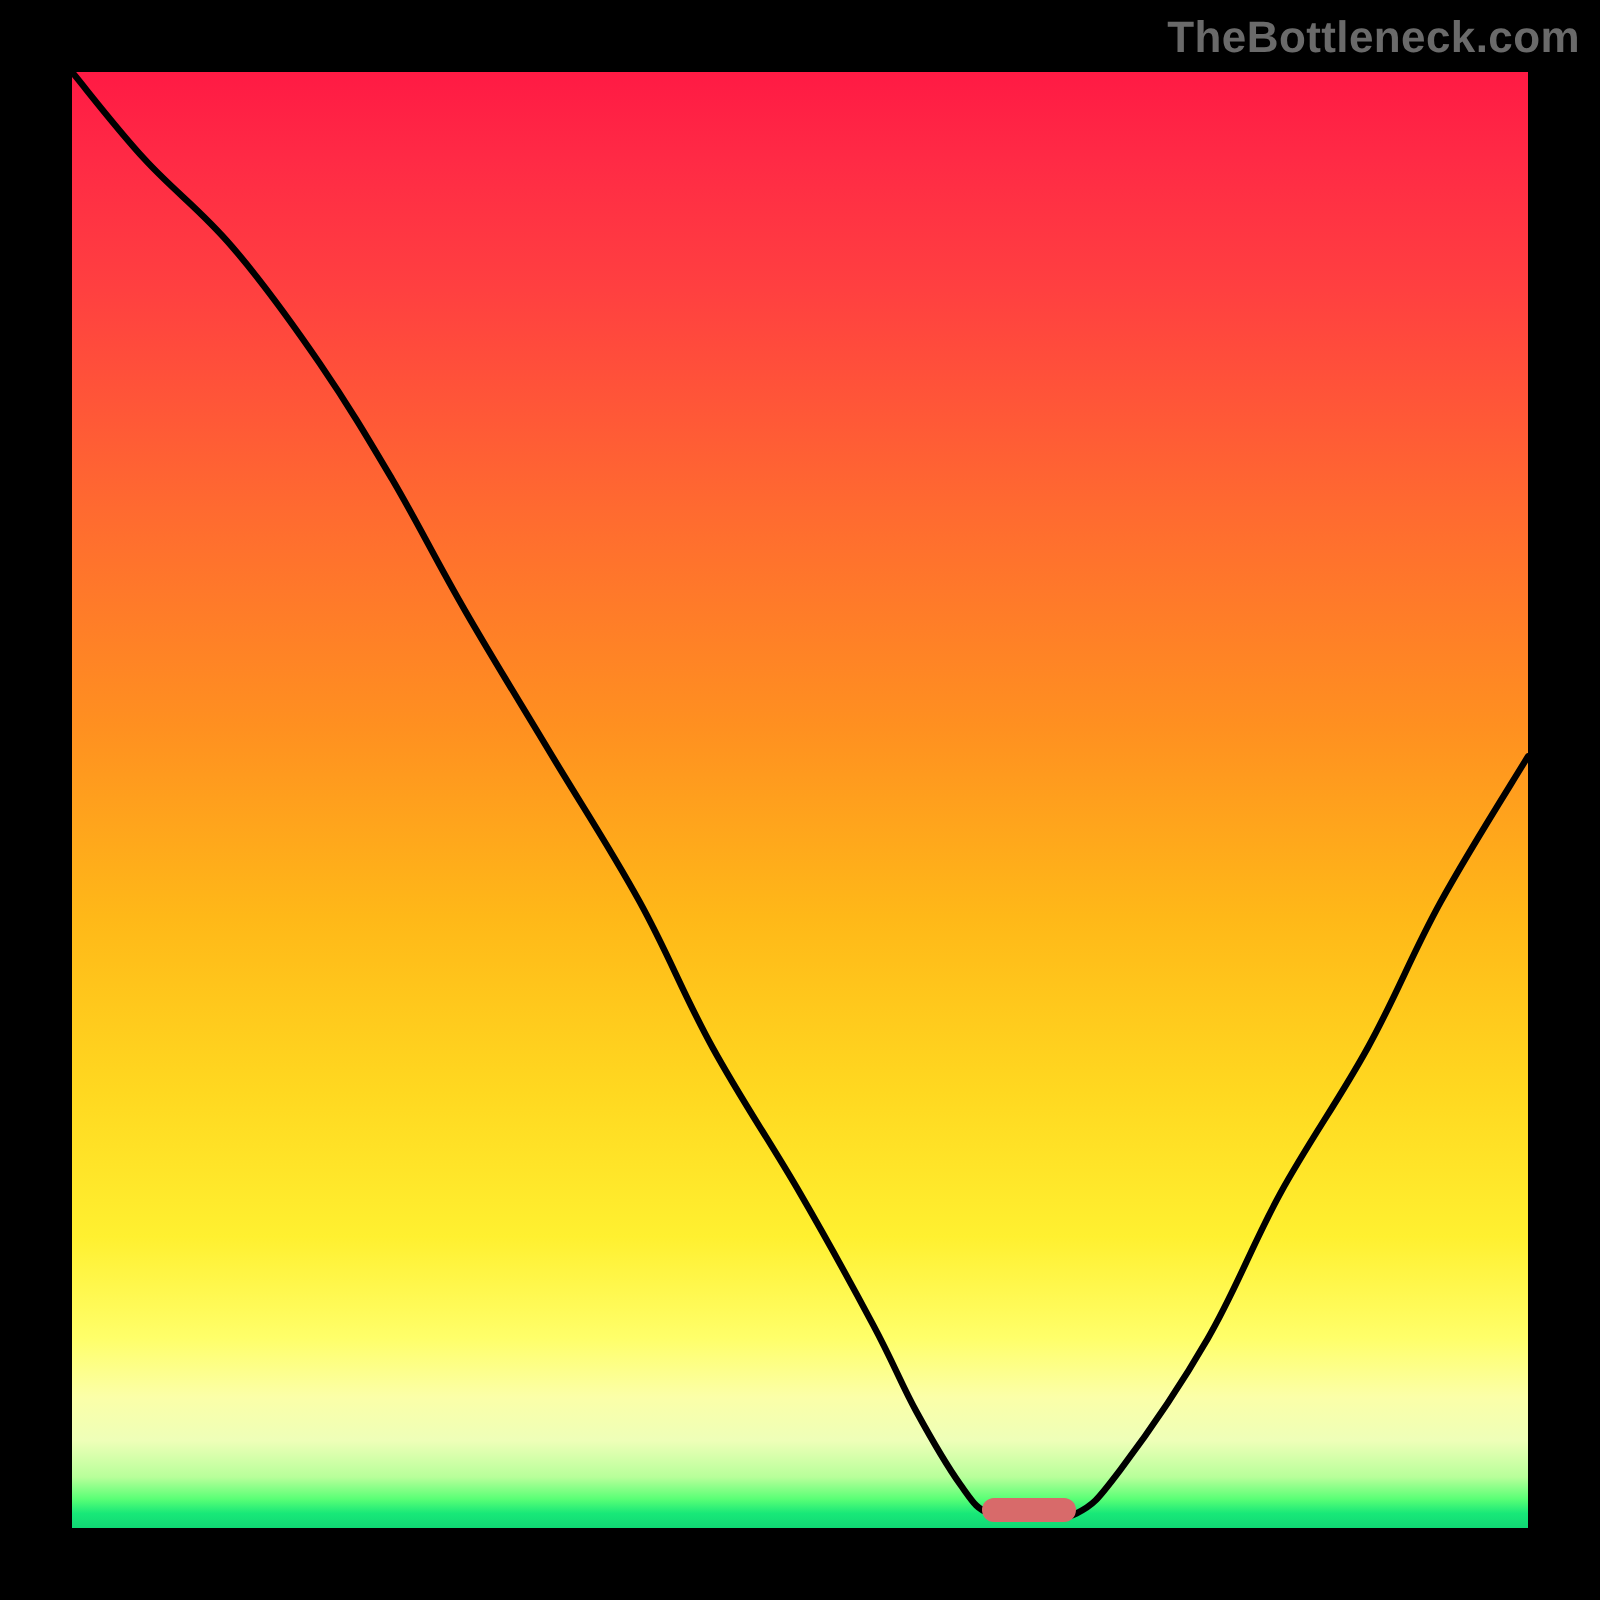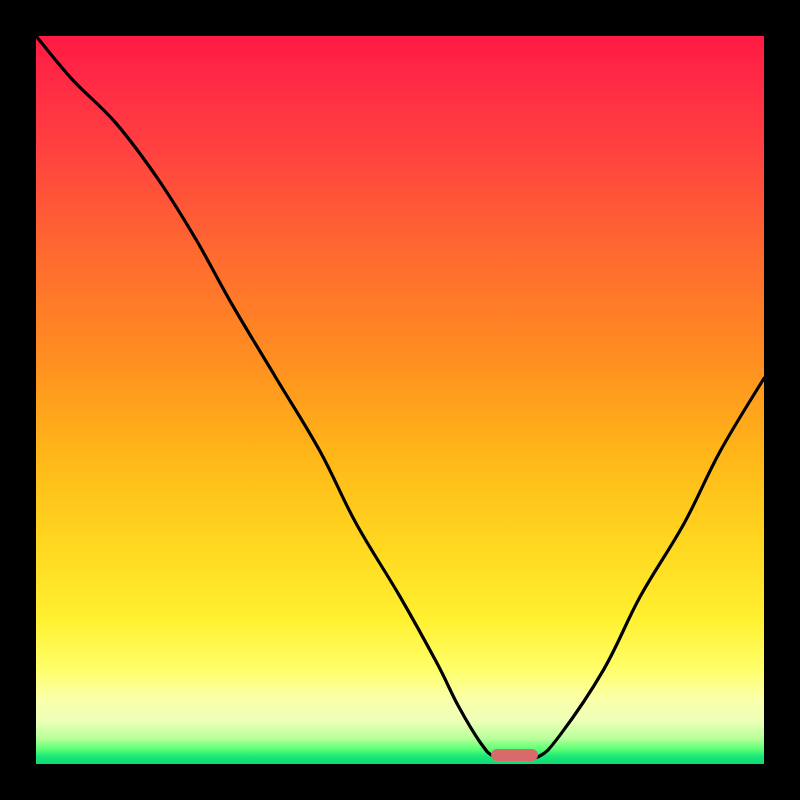--- a/index.html
+++ b/index.html
@@ -74,13 +74,14 @@
   <div class="plot-area">
     <div class="gradient"></div>
 
     <svg class="curve-svg" width="728" height="728" viewBox="0 0 728 728" preserveAspectRatio="none">
       <path id="curve-path" fill="none" stroke="#000" stroke-width="3.2" stroke-linecap="round" stroke-linejoin="round" d="M 0.0 0.0 C 6.7 8.0, 21.7 27.7, 36.4 43.7 C 51.1 59.7, 64.1 68.7, 80.1 87.4 C 96.1 106.0, 109.1 124.2, 123.8 145.6 C 138.4 167.0, 146.8 181.2, 160.2 203.8 C 173.5 226.5, 181.9 244.0, 196.6 269.4 C 211.2 294.7, 224.2 315.5, 240.2 342.2 C 256.3 368.9, 269.2 388.3, 283.9 415.0 C 298.6 441.7, 305.6 461.1, 320.3 487.8 C 335.0 514.5, 349.3 535.2, 364.0 560.6 C 378.7 585.9, 389.7 606.1, 400.4 626.1 C 411.1 646.1, 414.2 655.1, 422.2 669.8 C 430.2 684.4, 437.4 696.8, 444.1 706.2 C 450.8 715.5, 452.0 718.1, 458.6 720.7 C 465.3 723.4, 472.5 720.7, 480.5 720.7 C 488.5 720.7, 494.3 724.7, 502.3 720.7 C 510.3 716.7, 512.1 714.9, 524.2 698.9 C 536.2 682.9, 553.2 658.7, 567.8 633.4 C 582.5 608.0, 589.6 587.3, 604.2 560.6 C 618.9 533.9, 633.2 514.5, 647.9 487.8 C 662.6 461.1, 669.6 441.7, 684.3 415.0 C 699.0 388.3, 720.0 355.5, 728.0 342.2"></path>
     </svg>
 
     <div id="sweet-spot" class="sweet-spot" style="left: 455px; width: 47.32px; top: 713.264px; background: rgb(216, 106, 106);"></div>
   </div>
 
+  <div class="watermark">TheBottleneck.com</div>
 </div>
 
 </body></html>

